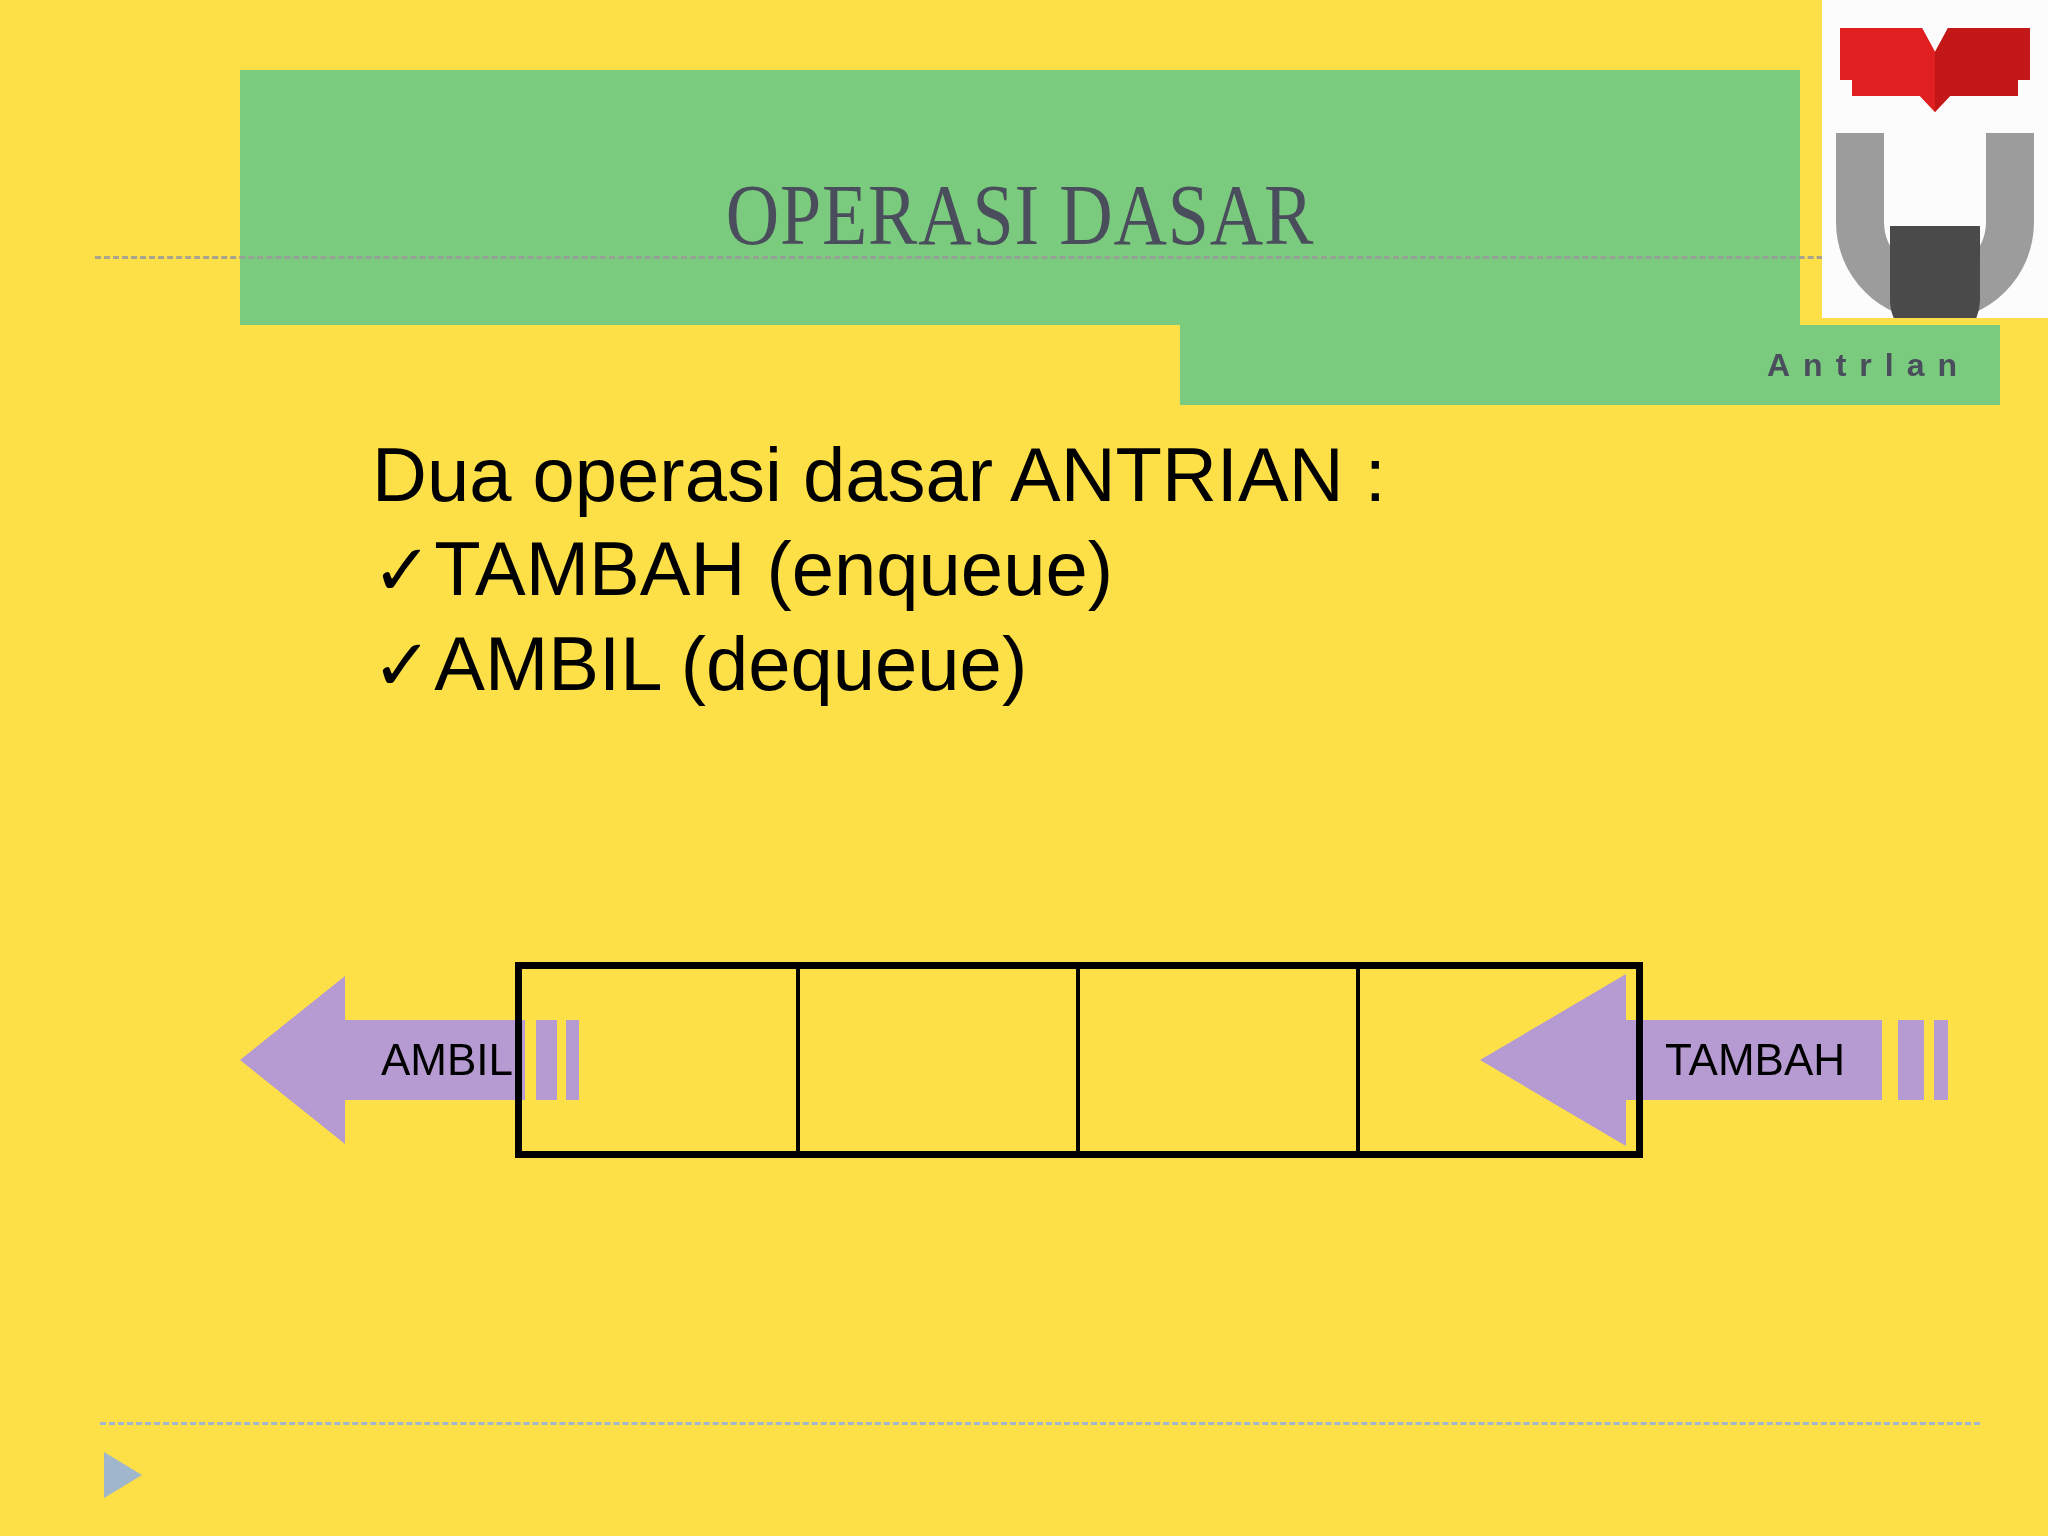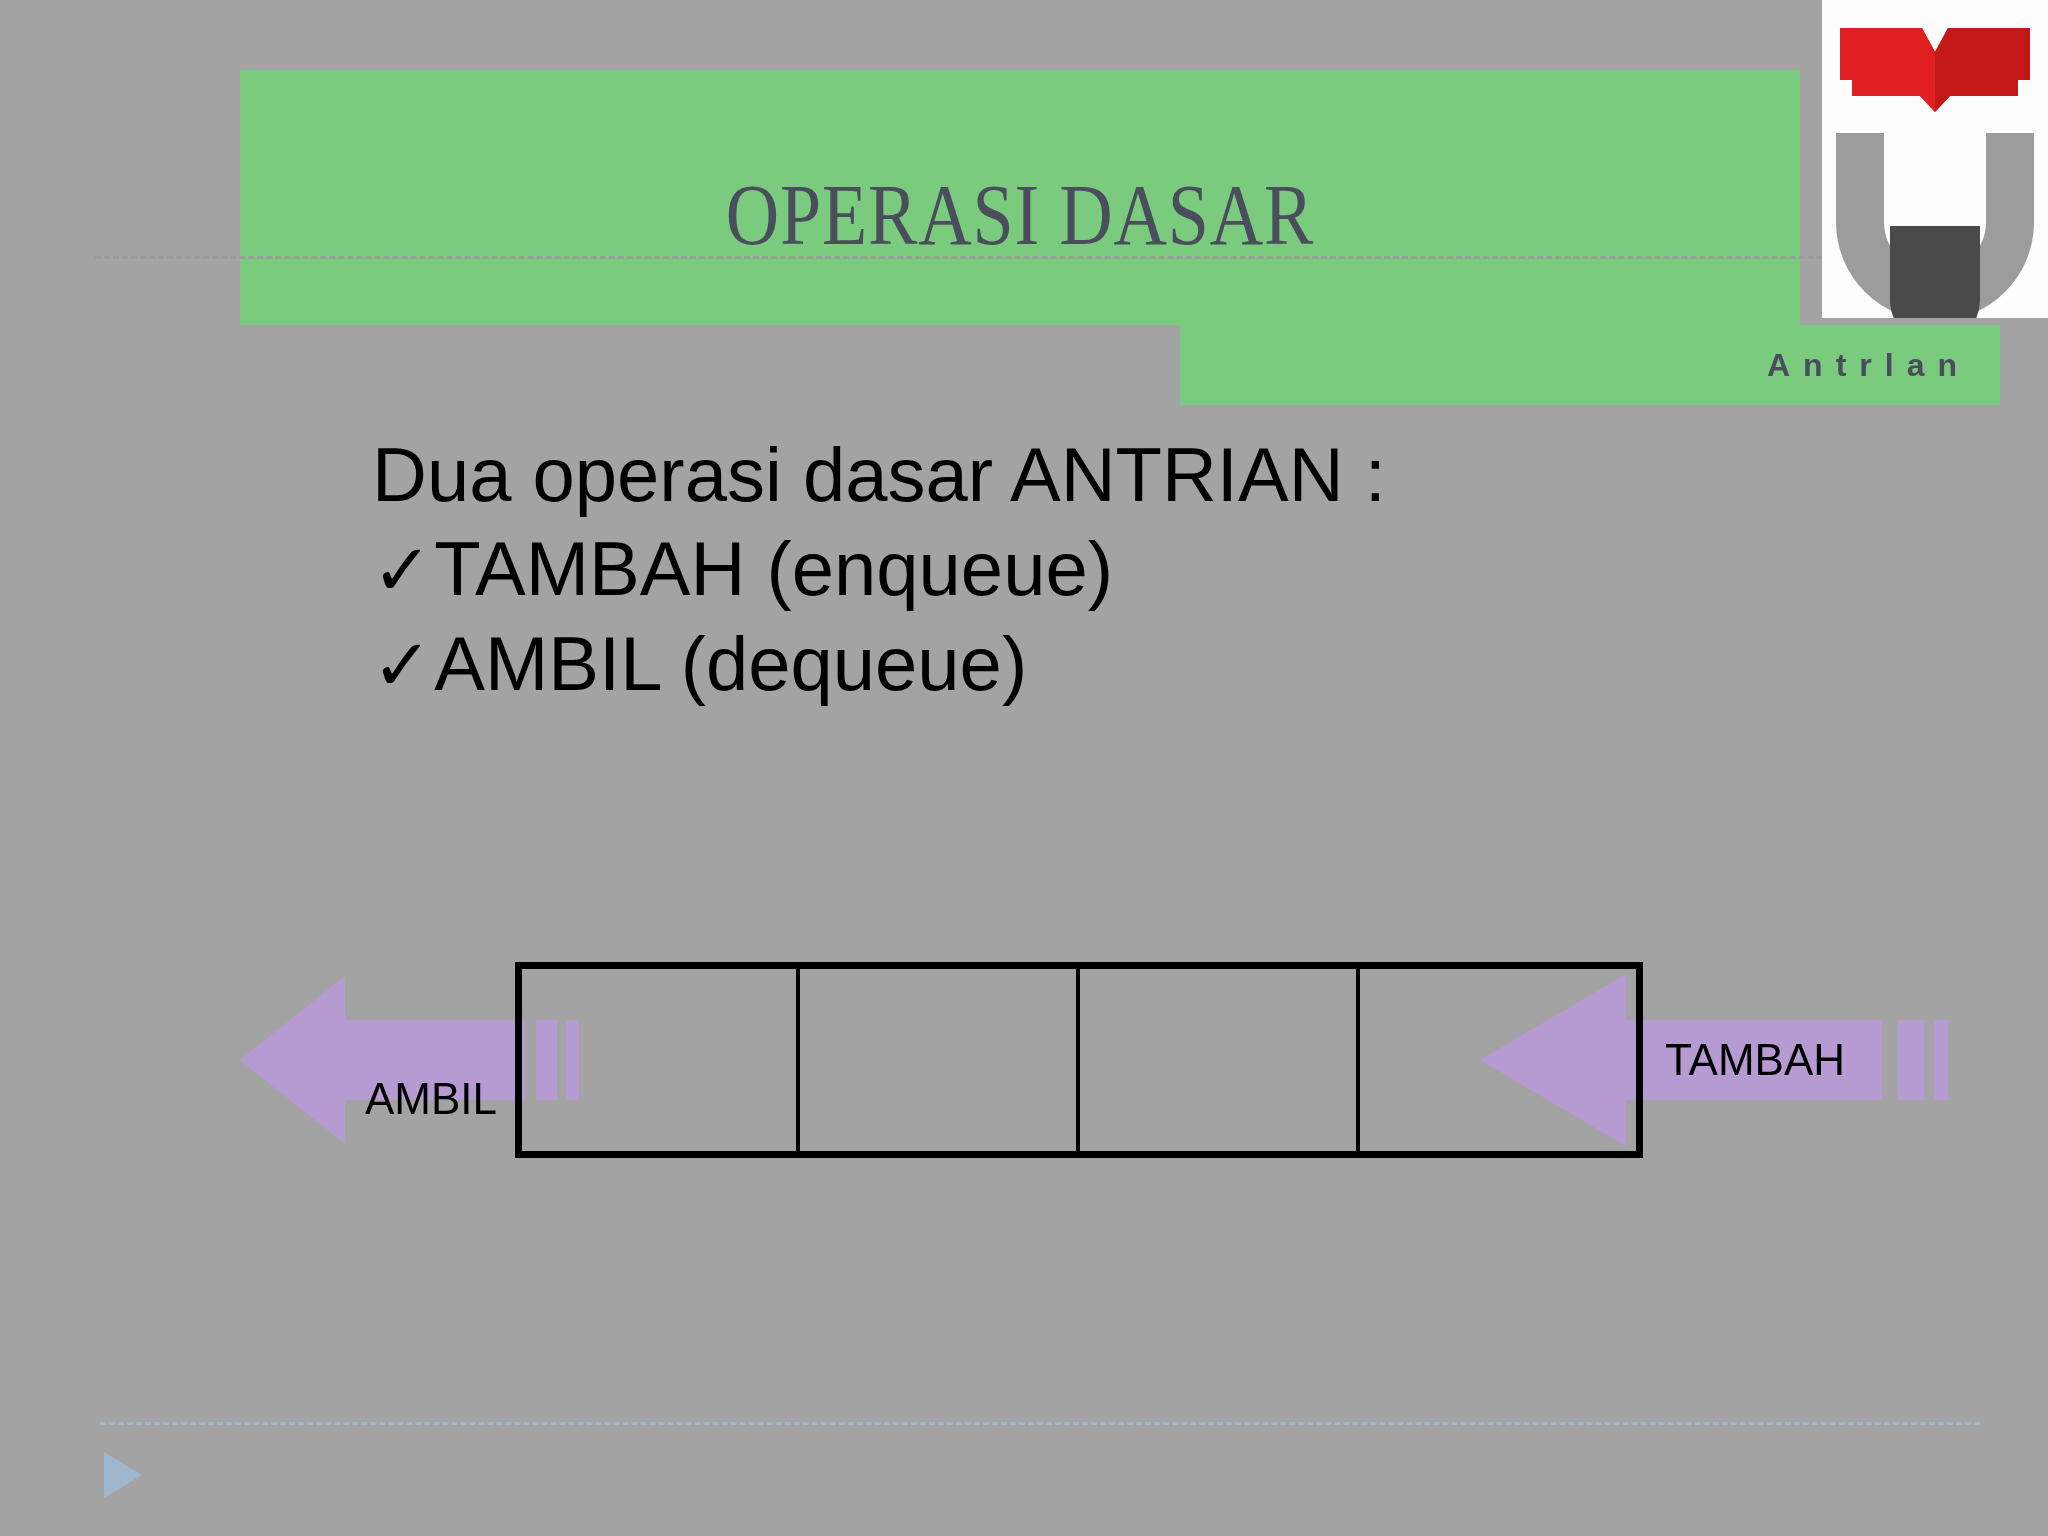--- a/index.html
+++ b/index.html
@@ -14,21 +14,21 @@
     overflow: hidden;
     font-family: "Liberation Sans", sans-serif;
   }
 
   
   #slide {
     position: absolute;
     left: 0; top: 0;
     width: 2048px;
     height: 1536px;
-    background: #a3a3a3;
+    background: #fde047;
   }
 
   
   .green-bar-main {
     position: absolute;
     left: 240px;
     top: 70px;
     width: 1560px;
     height: 255px;
     background: #7ACB7E;
@@ -158,21 +158,21 @@
     top: 960px;
     width: 500px;
     height: 200px;
   }
   .arrow-label {
     position: absolute;
     font-size: 44px;
     color: #000000;
     white-space: nowrap;
   }
-  .label-ambil { left: 365px; top: 1035px; margin-top: 39px; }
+  .label-ambil { left: 381px; top: 1035px; }
   .label-tambah { left: 1665px; top: 1035px; }
 
   
   .play-tri {
     position: absolute;
     left: 104px;
     top: 1452px;
     width: 0; height: 0;
     border-left: 38px solid #9FB6CD;
     border-top: 23px solid transparent;

